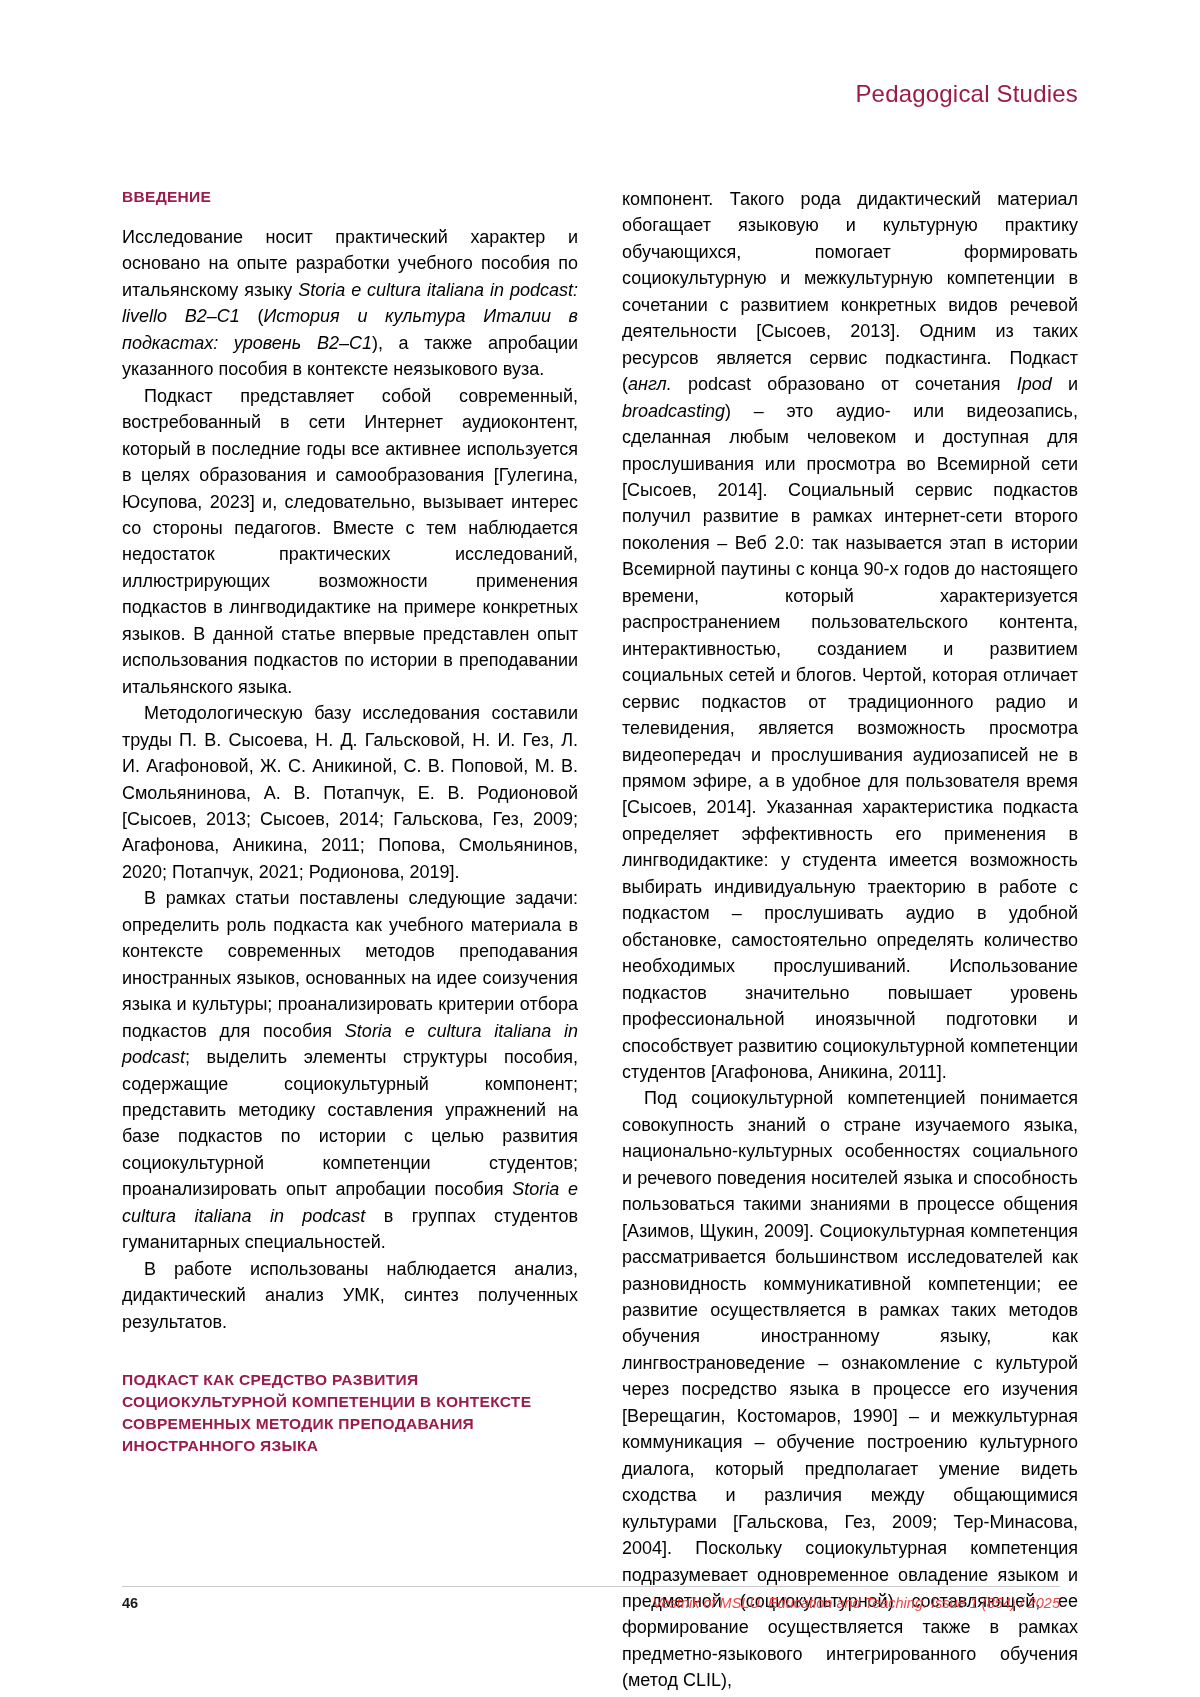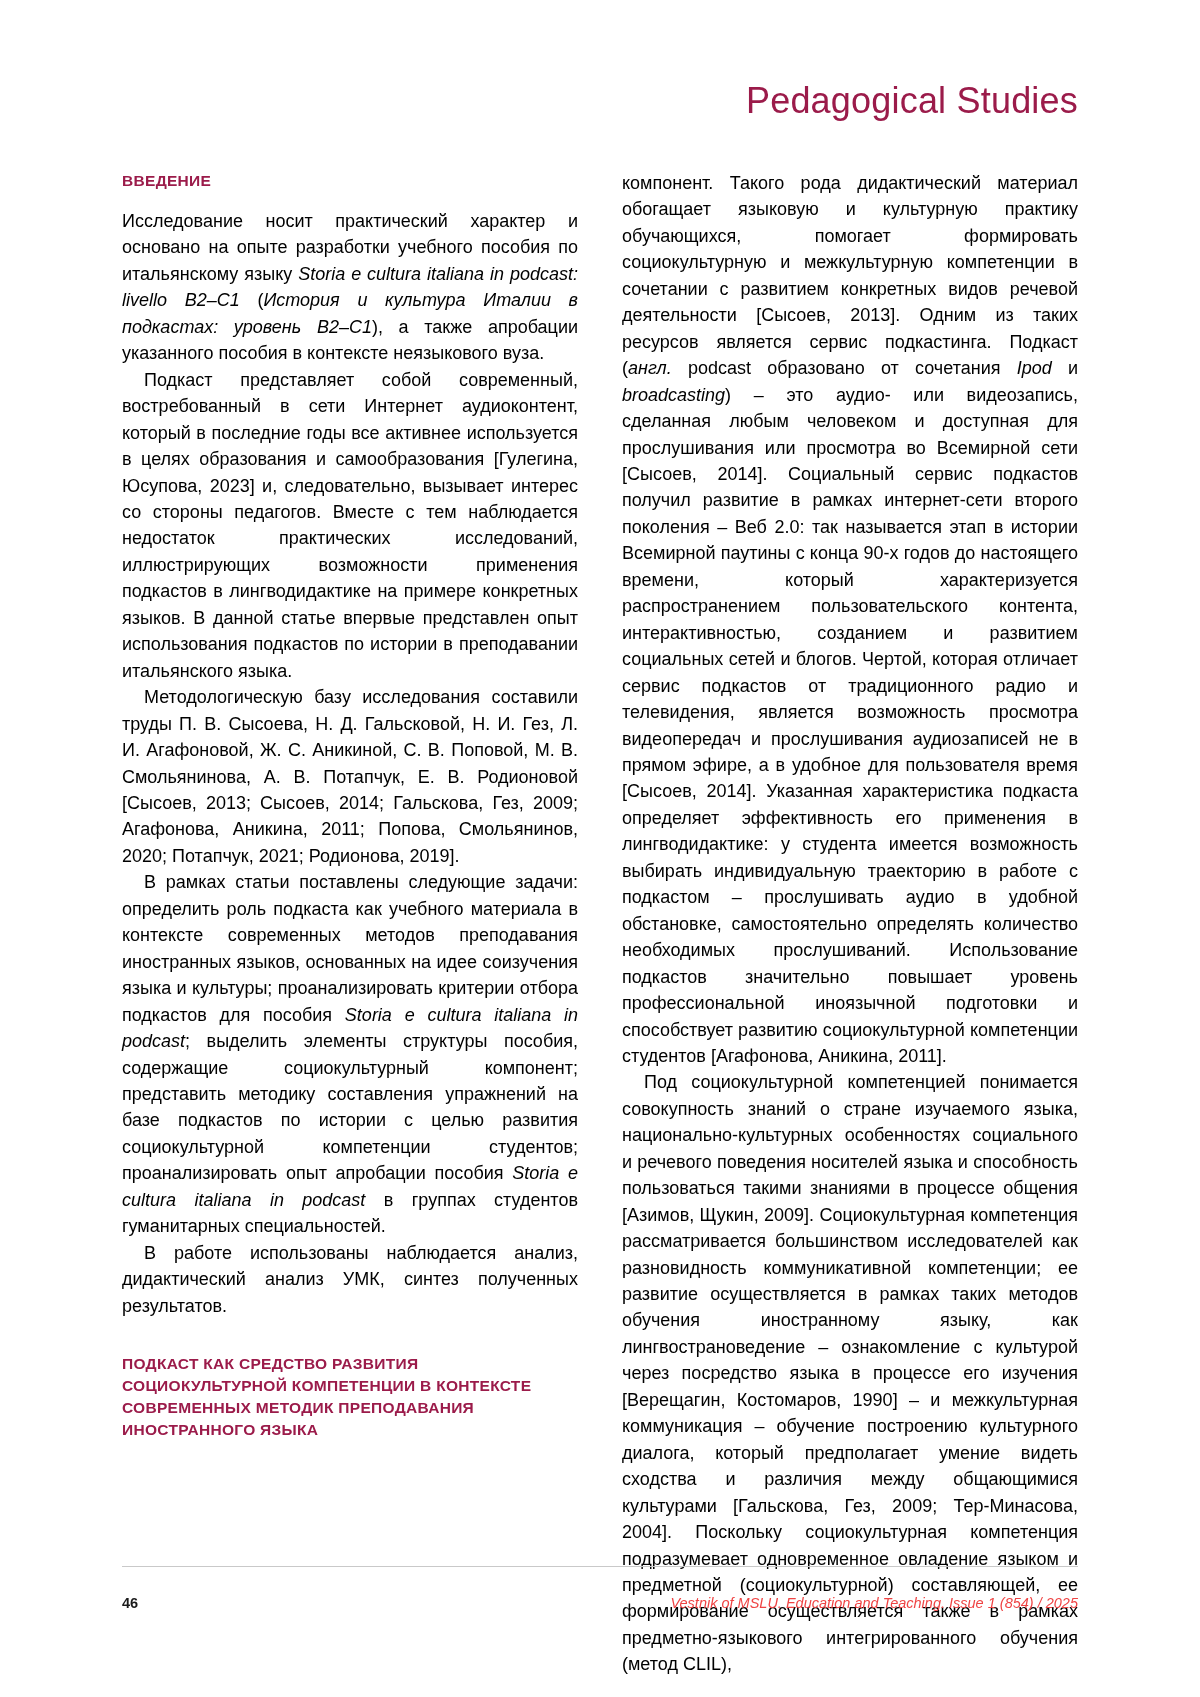--- a/index.html
+++ b/index.html
@@ -14,28 +14,28 @@
     background: #ffffff;
     font-family: "Liberation Sans", sans-serif;
     color: #000000;
     box-sizing: border-box;
     overflow: hidden;
   }
   .running-head {
     position: absolute;
     top: 80px;
     right: 122px;
-    font-size: 36px;
+    font-size: 24px;
     color: #9b1b4a;
     letter-spacing: 0.2px;
     font-weight: 400;
   }
   .columns {
     position: absolute;
-    top: 170px;
+    top: 186px;
     left: 122px;
     width: 956px;
     display: flex;
     gap: 44px;
   }
   .col {
     width: 456px;
   }
   h2.section-title {
     font-size: 15.5px;
@@ -60,24 +60,24 @@
   }
   p.indent {
     text-indent: 22px;
   }
   i, em {
     font-style: italic;
   }
   .footer {
     position: absolute;
     left: 122px;
-    right: 122px;
+    right: 140px;
     bottom: 86px;
     border-top: 1px solid #c9c9c9;
-    padding-top: 28px;
+    padding-top: 8px;
     display: flex;
     align-items: baseline;
     justify-content: space-between;
     font-size: 14.5px;
   }
   .footer .pageno {
     font-weight: bold;
     color: #1a1a1a;
   }
   .footer .journal {

